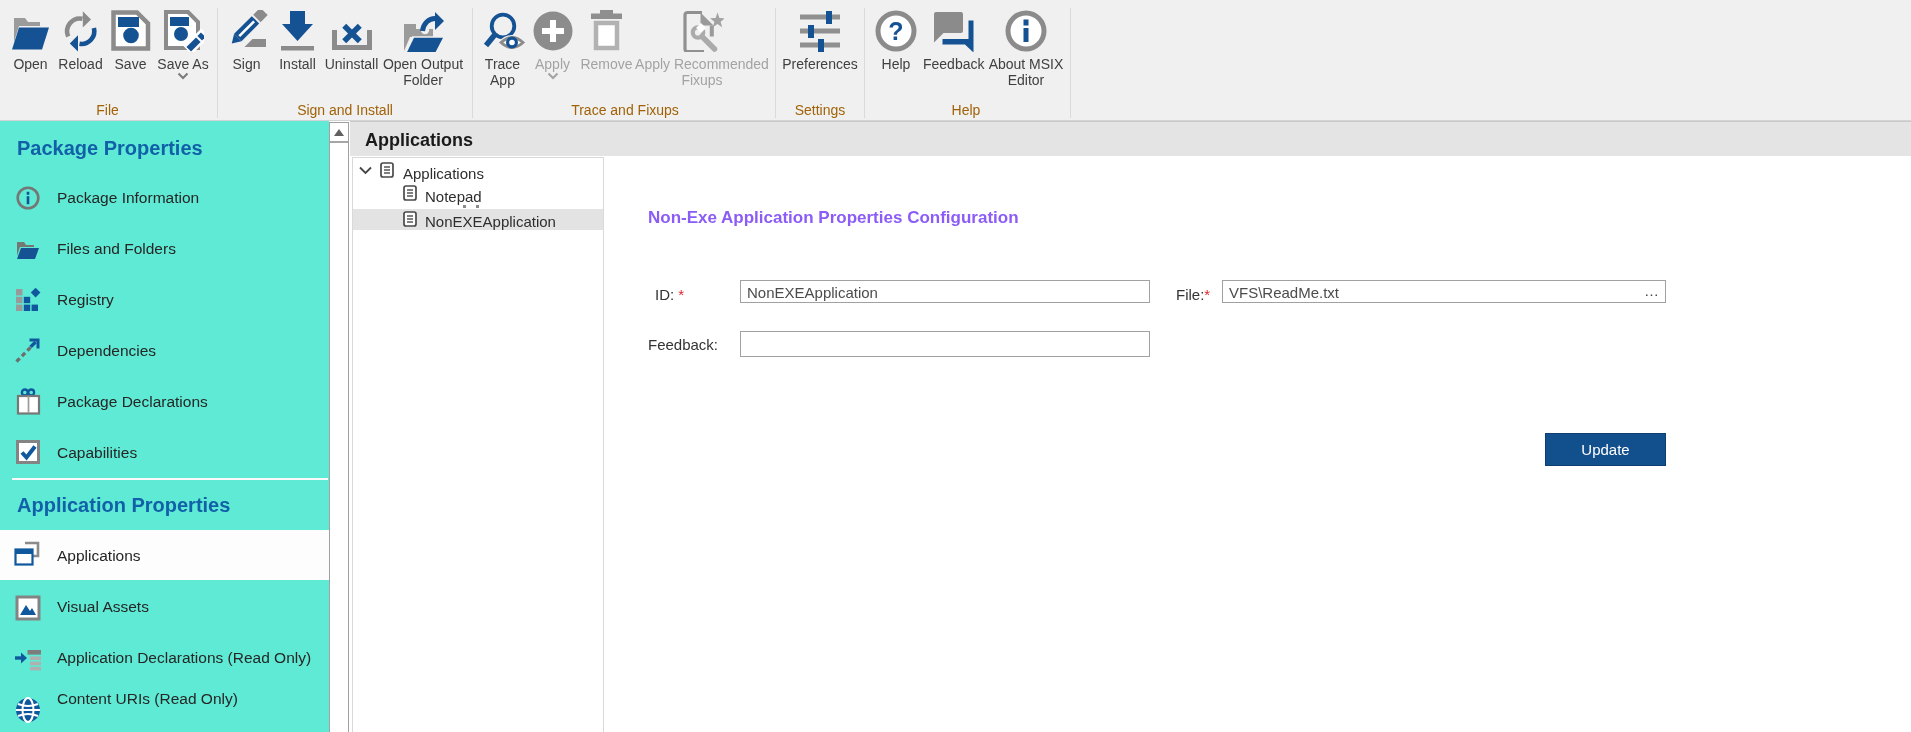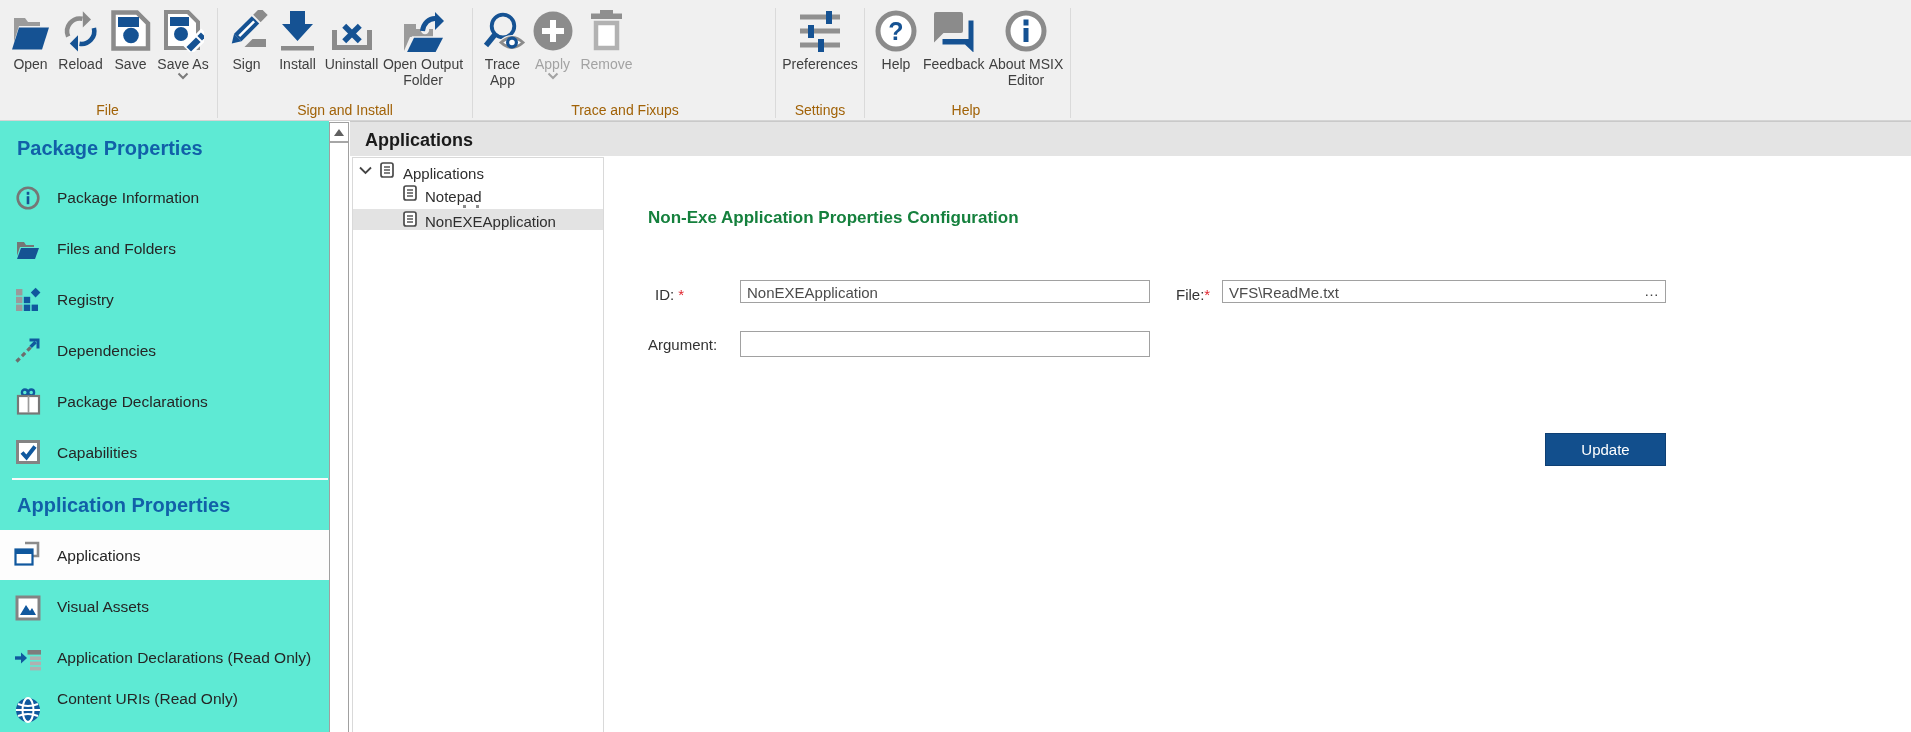--- a/index.html
+++ b/index.html
@@ -164,20 +164,32 @@
 
   <div class="rbtn" style="left:576px; width:61px;">
     <svg width="42" height="42" viewBox="0 0 42 42">
       <rect x="14" y="0" width="13" height="4" fill="#8f8f8f"></rect>
       <rect x="5" y="3.5" width="31" height="5.5" fill="#8f8f8f"></rect>
       <path d="M10,13 h21 v25 h-21 z" fill="#fff" stroke="#b2b2b2" stroke-width="4.5"></path>
     </svg>
     <div class="rlbl dis">Remove</div>
   </div>
 
+  <div class="rbtn" style="left:634px; width:136px;">
+    <svg width="44" height="42" viewBox="0 0 44 42">
+      <path d="M22,2.5 H7.5 a2.5,2.5 0 0 0 -2.5,2.5 V39 a2.5,2.5 0 0 0 2.5,2.5 H24" fill="none" stroke="#909090" stroke-width="3.2"></path>
+      <polygon points="20.5,2.5 33.5,15.5 20.5,15.5" fill="#9a9a9a"></polygon>
+      <rect x="29.8" y="15.5" width="4" height="11" fill="#9a9a9a"></rect>
+      <polygon points="37.5,2.5 39.4,8 45,8.3 40.6,11.8 42.2,17.3 37.5,14 32.8,17.3 34.4,11.8 30,8.3 35.6,8" fill="#a2a2a2"></polygon>
+      <circle cx="18" cy="22.5" r="5.2" fill="none" stroke="#ababab" stroke-width="4.2"></circle>
+      <rect x="17.5" y="14.5" width="7" height="7" fill="#fff" transform="rotate(45 21 18)"></rect>
+      <path d="M22,26.5 L34.5,39" stroke="#ababab" stroke-width="5.5" stroke-linecap="round"></path>
+    </svg>
+    <div class="rlbl dis">Apply Recommended<br>Fixups</div>
+  </div>
   <div class="rsep" style="left:775px;"></div>
 
   <div class="rbtn" style="left:775px; width:90px;">
     <svg width="42" height="42" viewBox="0 0 42 42">
       <g fill="#909090">
         <rect x="1" y="4.5" width="40" height="5"></rect>
         <rect x="1" y="18.5" width="40" height="5"></rect>
         <rect x="1" y="32.5" width="40" height="5"></rect>
       </g>
       <g fill="#155293">
@@ -354,21 +366,21 @@
       <g stroke="#4a4a4a" stroke-width="1.4">
           <line x1="4" y1="5" x2="10" y2="5"></line>
           <line x1="4" y1="8" x2="10" y2="8"></line>
           <line x1="4" y1="11" x2="10" y2="11"></line>
         </g>
     </svg>
     <span class="txt" style="left:72px; top:4px;">NonEXEApplication</span>
   </div>
 </div>
 <div id="form">
-  <div style="position:absolute; left:44px; top:51px; font-size:17px; font-weight:bold; color:#15803d;">Non-Exe Application Properties Configuration</div>
+  <div style="position:absolute; left:44px; top:51px; font-size:17px; font-weight:bold; color:#8b5cf6;">Non-Exe Application Properties Configuration</div>
   <div class="flabel" style="left:51px; top:129px;">ID: <span class="red">*</span></div>
   <div class="finput" style="left:136px; top:123px; width:410px;">NonEXEApplication</div>
   <div class="flabel" style="left:572px; top:129px;">File:<span class="red">*</span></div>
   <div class="finput" style="left:618px; top:123px; width:444px;">VFS\ReadMe.txt<span style="position:absolute; right:6px; top:0px; color:#444;">…</span></div>
-  <div class="flabel" style="left:44px; top:179px;">Argument:</div>
+  <div class="flabel" style="left:44px; top:179px;">Feedback:</div>
   <div class="finput" style="left:136px; top:174px; width:410px; height:26px;"></div>
   <div style="position:absolute; left:941px; top:276px; width:121px; height:33px; background:#124f8d; border:1px solid #0e3f73; color:#fff; font-size:15px; text-align:center; line-height:31px;">Update</div>
 </div>
 
 </body></html>

